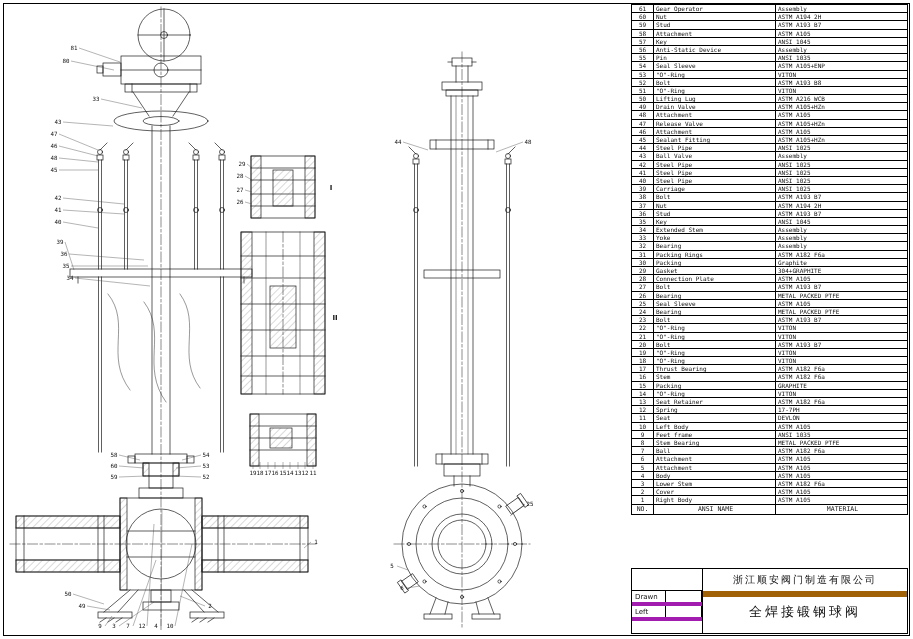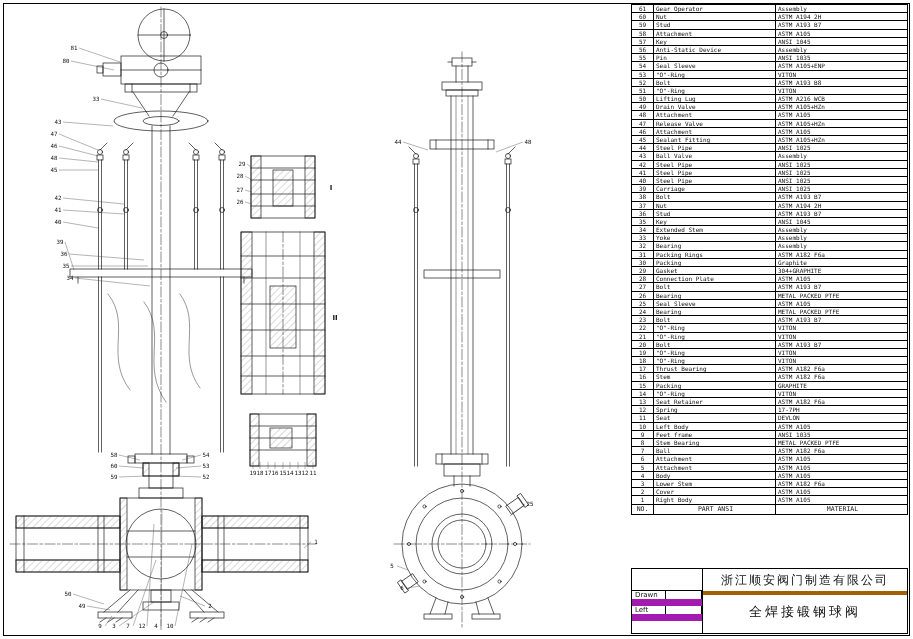--- a/index.html
+++ b/index.html
@@ -24,25 +24,25 @@
   .c-part{border-right:1px solid #000;padding-left:2px;}
   .c-mat{padding-left:2px;}
   .bom-header{display:grid;grid-template-columns:22px 122px 1fr;height:10px;box-sizing:border-box;
               border-top:1px solid #000;}
   .bh{font-size:6.5px;line-height:9px;text-align:center;box-sizing:border-box;}
   .bh.c-no,.bh.c-part{border-right:1px solid #000;}
   
   .titleblock{position:absolute;right:5px;bottom:5px;width:277px;height:66px;border:1px solid #000;
               box-sizing:border-box;background:#fff;}
   .tb-company{position:absolute;left:70px;top:0;right:0;height:22px;border-left:1px solid #000;
-              border-bottom:4px solid #a16207;display:flex;align-items:center;justify-content:center;
-              font-family:Liberation Sans, sans-serif;font-size:12px;letter-spacing:2px;}
+              border-bottom:6px solid #a16207;display:flex;align-items:center;justify-content:center;
+              font-family:Liberation Sans, sans-serif;font-size:10px;letter-spacing:2px;}
   .tb-side{position:absolute;left:0;top:0;width:70px;height:64px;}
   .tb-sp{height:22px;border-bottom:1px solid #000;box-sizing:border-box;}
-  .tb-row{height:15px;display:flex;border-bottom:7px solid #a21caf;box-sizing:border-box;}
+  .tb-row{height:15px;display:flex;border-bottom:4px solid #a21caf;box-sizing:border-box;}
   .tb-label{width:34px;border-right:1px solid #000;font-family:"DejaVu Sans",sans-serif;font-size:7px;
             display:flex;align-items:center;padding-left:3px;box-sizing:border-box;}
   .tb-val{flex:1;border-right:1px solid #000;box-sizing:border-box;}
   .tb-title{position:absolute;left:70px;top:22px;right:0;bottom:0;border-left:1px solid #000;
             display:flex;align-items:center;justify-content:center;
             font-family:"DejaVu Sans",sans-serif;font-size:13px;letter-spacing:3px;text-align:right;}
 </style>
 </head>
 <body>
 
@@ -684,21 +684,21 @@
           <div class="bc c-mat">ASTM A105</div>
         </div>
         <div class="bom-row">
           <div class="bc c-no">1</div>
           <div class="bc c-part">Right Body</div>
           <div class="bc c-mat">ASTM A105</div>
         </div>
       </div>
     <div class="bom-header">
       <div class="bh c-no">NO.</div>
-      <div class="bh c-part">PART ANSI</div>
+      <div class="bh c-part">ANSI NAME</div>
       <div class="bh c-mat">MATERIAL</div>
     </div>
   </div>
 
   <div class="titleblock">
     <div class="tb-company">浙江顺安阀门制造有限公司</div>
     <div class="tb-side">
       <div class="tb-sp"></div>
       <div class="tb-row">
         <div class="tb-label">Drawn</div>

